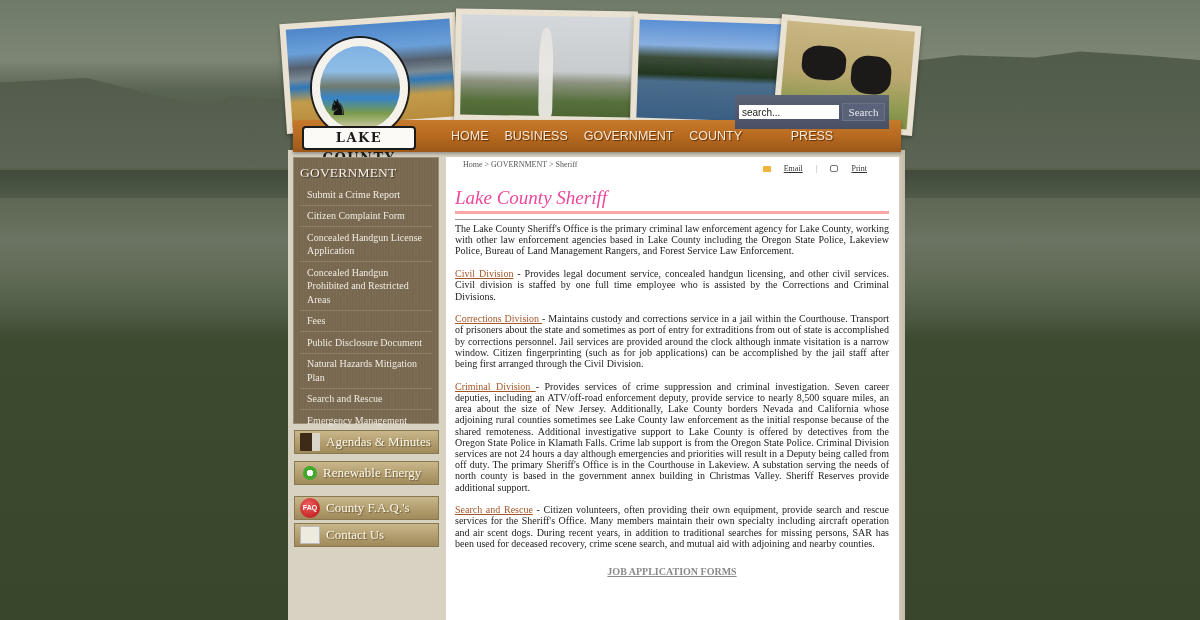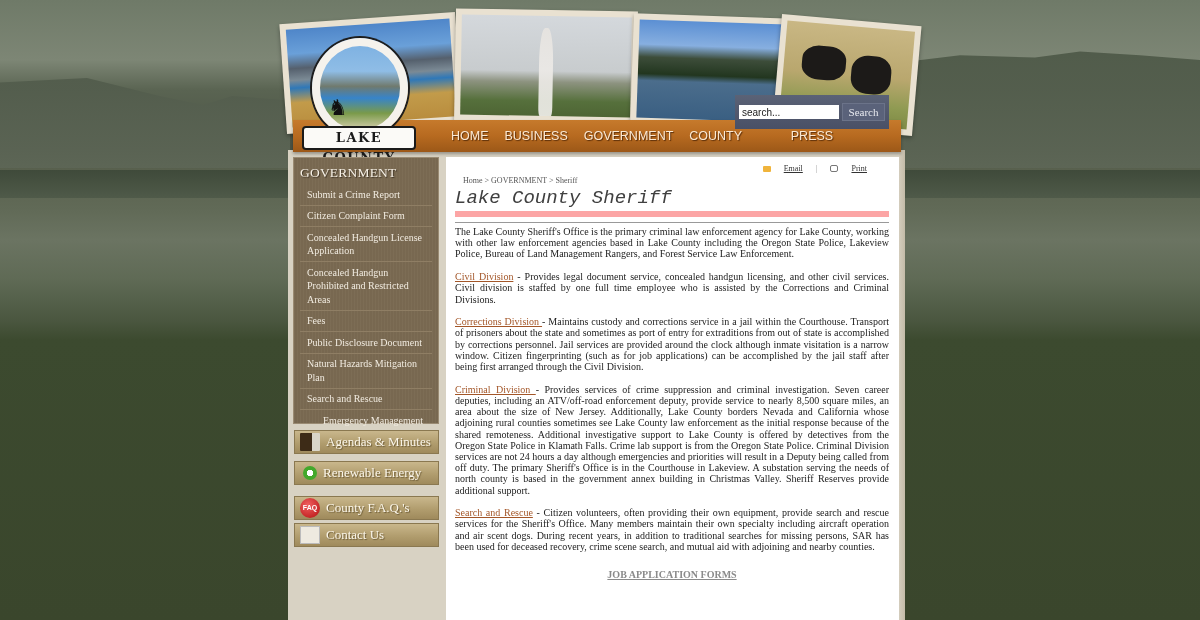--- a/index.html
+++ b/index.html
@@ -112,21 +112,21 @@
   }
   .sidebar-title {
     font-size: 13.5px; color: #f6f0e6; padding: 7px 0 0 6px; height: 26px;
     text-shadow: 1px 1px 1px #3f3425; letter-spacing: 0.2px;
   }
   .sidebar ul { list-style: none; padding: 0 6px 0 6px; }
   .sidebar li {
     font-size: 10px; color: #f1ebe0; line-height: 13.5px; padding: 3.5px 0 3.5px 7px;
     border-bottom: 1px solid #8f7e64; cursor: pointer;
   }
-  .sidebar li:last-child { border-bottom: none; margin-left: 16px; }
+  .sidebar li:last-child { border-bottom: none; }
 
   
   .qbtn {
     position: absolute; left: 294px; width: 145px; height: 24px;
     background: linear-gradient(to bottom, #c9b78c 0%, #b19d6e 55%, #9f8a5c 100%);
     border: 1px solid #8a7850; cursor: pointer;
     display: flex; align-items: center;
   }
   .qbtn .ic { width: 20px; height: 18px; margin-left: 5px; margin-right: 6px; display: inline-block; }
   .qbtn .lbl { font-family: "Liberation Serif", serif; font-size: 13px; color: #fbf6ea; text-shadow: 1px 1px 1px #6b5a36; }
@@ -134,32 +134,32 @@
   .ic-leaf { width: 14px !important; height: 14px !important; border-radius: 50%; background: radial-gradient(circle, #fff 0 30%, #43a82b 32% 100%); margin-left: 8px !important; }
   .ic-faq { width: 20px !important; height: 20px !important; border-radius: 50%; background: radial-gradient(circle at 40% 35%, #f06060, #b40f0f); color: #fff; font-family: "Liberation Sans", sans-serif; font-size: 7px; font-weight: bold; text-align: center; line-height: 20px; }
   .ic-mail { background: #eeeae0; border: 1px solid #bbb; }
 
   
   .content {
     position: absolute; left: 446px; top: 157px; width: 453px; height: 463px;
     background: #ffffff; padding: 0 10px 0 9px;
   }
   .topbar { height: 24px; position: relative; font-size: 8px; color: #555; }
-  .breadcrumb { position: absolute; left: 8px; top: 19px; }
+  .breadcrumb { position: absolute; left: 8px; top: 3px; }
   .breadcrumb span { cursor: pointer; }
   .tools { position: absolute; right: 22px; top: 7px; display: flex; align-items: center; gap: 13px; }
   .tools a { color: #333; text-decoration: underline; cursor: pointer; }
   .ic-env { width: 8px; height: 6px; background: #f0b43c; display: inline-block; border-radius: 1px; }
   .ic-print { width: 8px; height: 7px; border: 1px solid #777; border-radius: 2px; display: inline-block; }
   .sep { color: #999; }
 
   h1.page-title {
-    font-family: Liberation Mono, monospace; font-style: italic; font-weight: normal;
-    font-size: 19px; color: #404040; margin-top: 6px; padding-bottom: 2px;
-    border-bottom: 6px solid #fca5a5; margin-right: 0; padding-left: 0;
+    font-family: Liberation Serif, serif; font-style: italic; font-weight: normal;
+    font-size: 19px; color: #ec4899; margin-top: 6px; padding-bottom: 2px;
+    border-bottom: 3px solid #fca5a5; margin-right: 0; padding-left: 0;
   }
   .title-rule { border-top: 1px solid #999; margin-top: 5px; }
 
   .body-text { font-size: 10px; color: #222; line-height: 11.2px; text-align: justify; margin-top: 3px; }
   .body-text p { margin-bottom: 11.5px; }
   .body-text a { color: #a35628; text-decoration: underline; cursor: pointer; }
   .jobs { text-align: center; margin-top: 17px; font-size: 10px; font-weight: bold; }
   .jobs a { color: #8a8a8a; text-decoration: underline; cursor: pointer; font-family: Liberation Serif, serif; }
 
   .shadow-r { position: absolute; left: 899px; top: 150px; width: 6px; height: 470px; background: linear-gradient(90deg, #d4cdbd, #c3bba8); }

